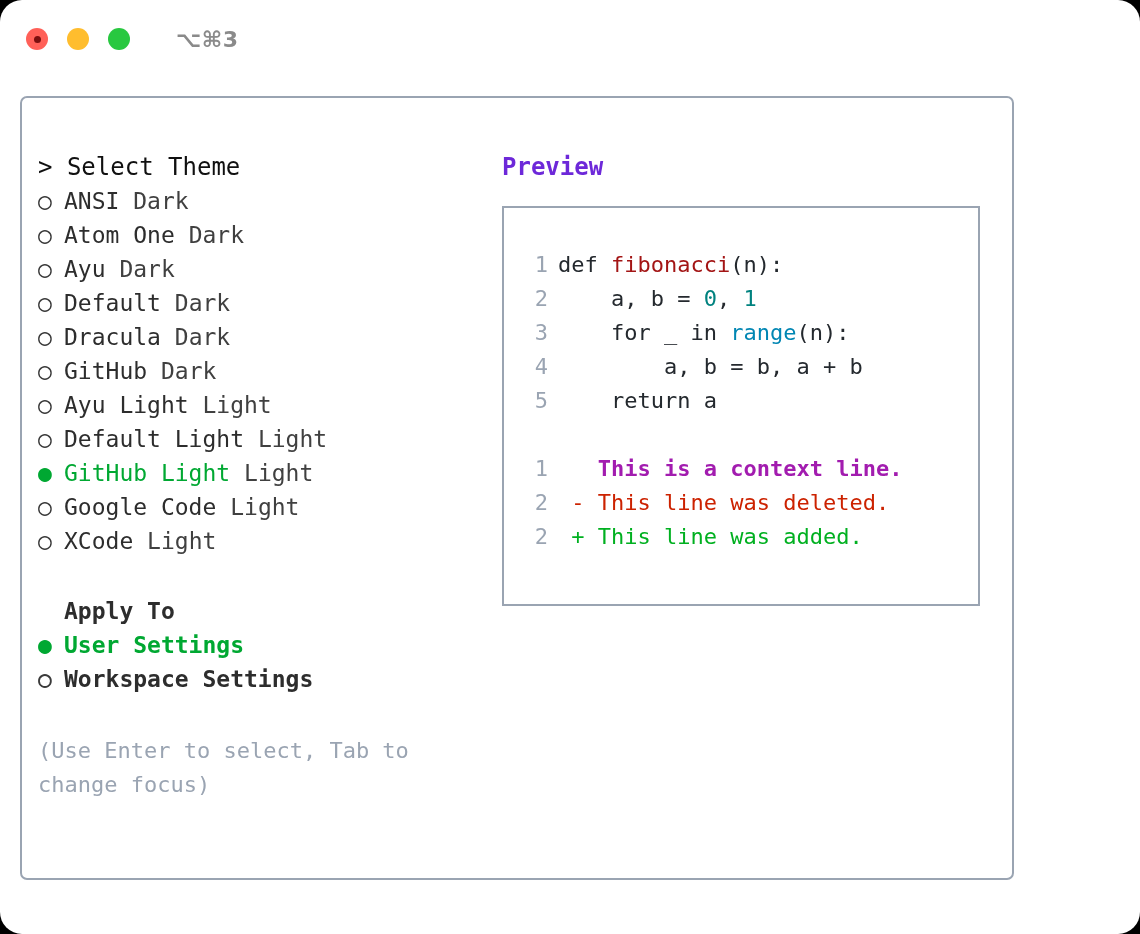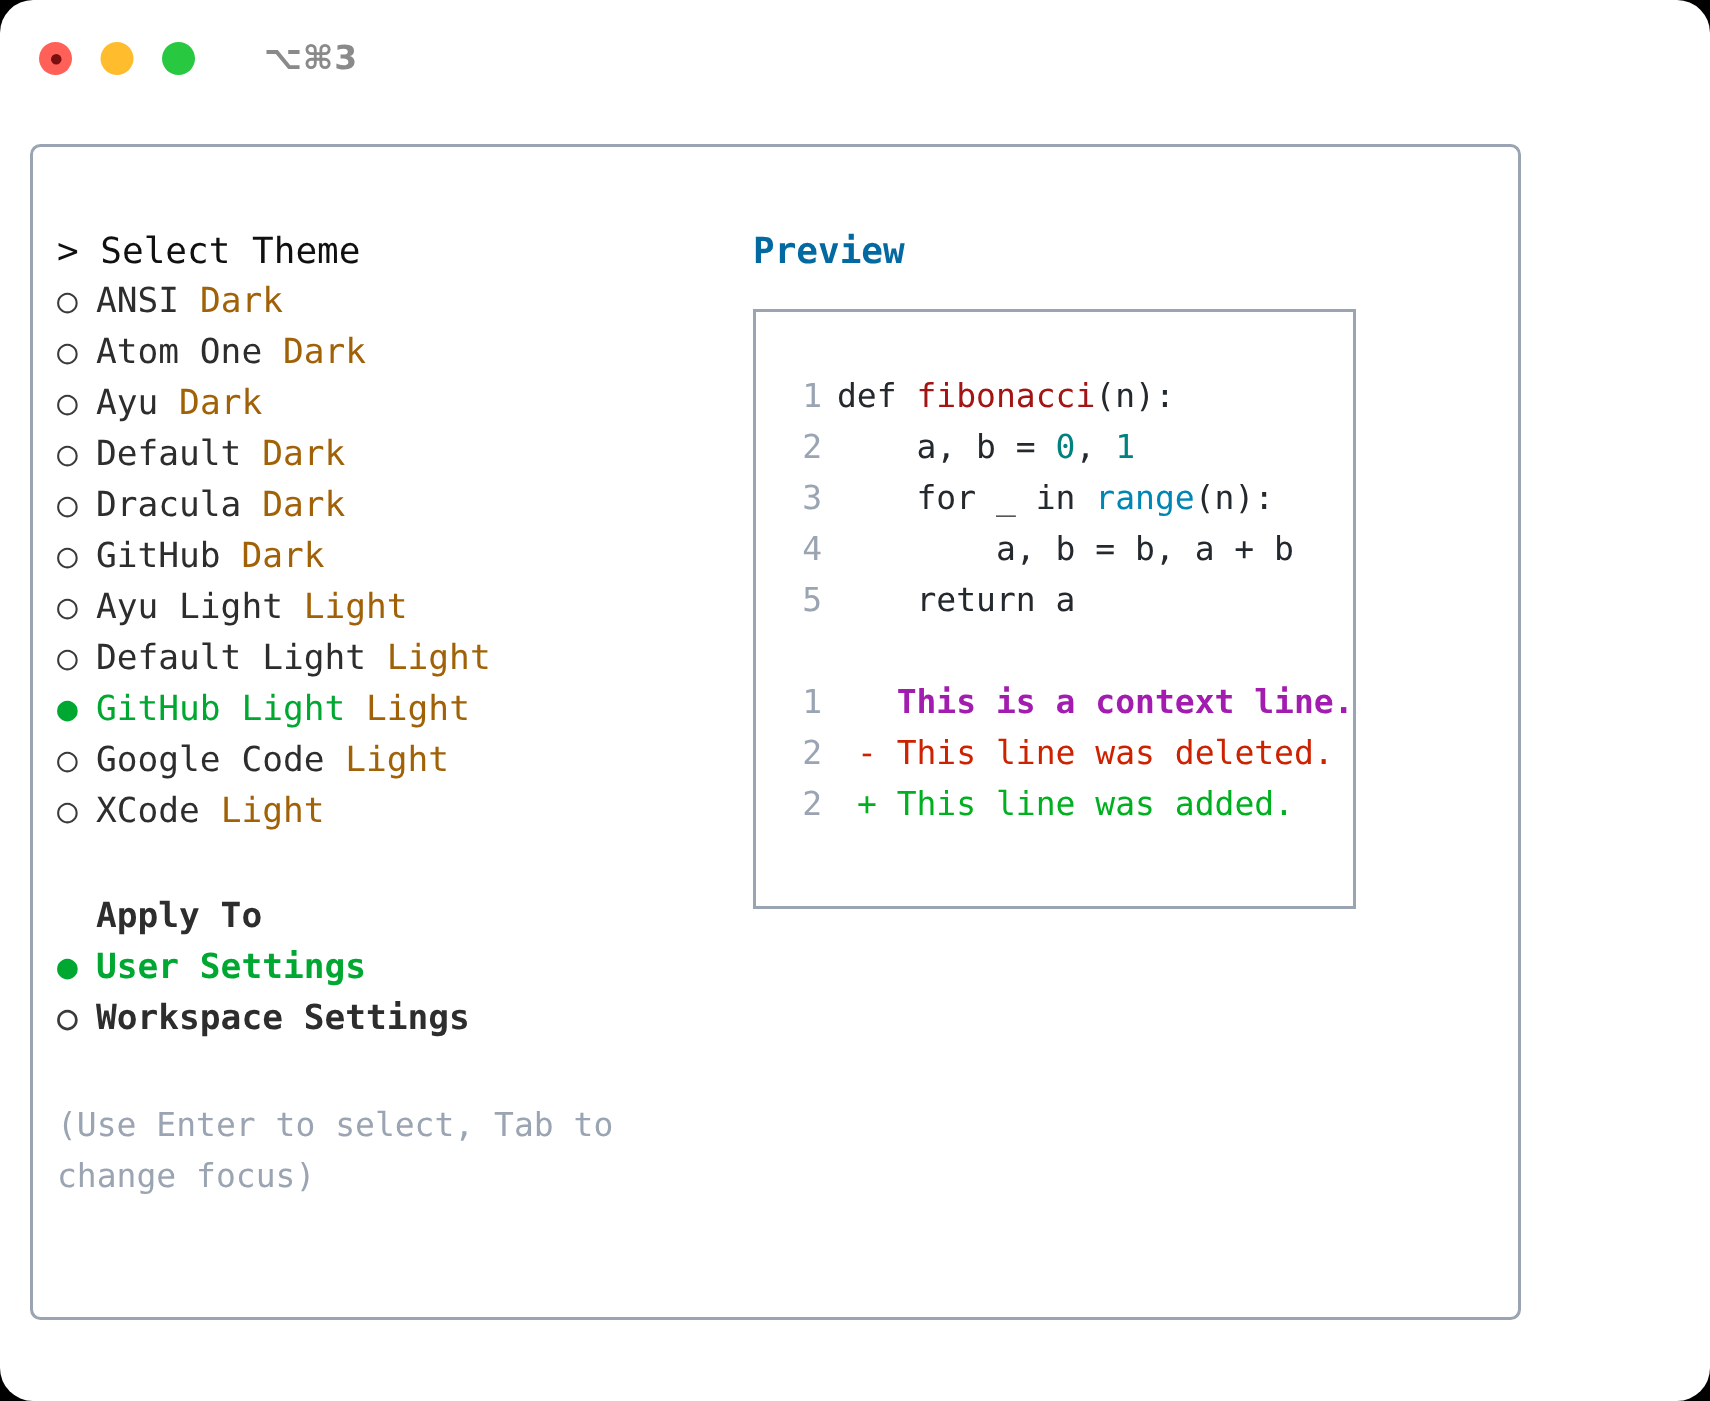--- a/index.html
+++ b/index.html
@@ -112,21 +112,21 @@
     display: block;
   }
   .marker {
     display: inline-block;
     width: 26px;
     color: #3a3a3a;
   }
   .marker.sel { color: #00a832; }
   .opt-name   { color: #2d2d2d; }
   .opt-row.selected .opt-name { color: #00a832; }
-  .opt-tag    { color: #a16207; }
+  .opt-tag    { color: #404040; }
 
   .subsection {
     margin-top: 36px;
     font-weight: bold;
   }
   .subsection .section-sub {
     font-size: 23px;
     line-height: 34px;
     color: #2d2d2d;
     white-space: pre;
@@ -144,26 +144,26 @@
   
   .right-col {
     position: absolute;
     left: 480px;
     top: 52px;
     width: 500px;
   }
   .preview-title {
     font-size: 24px;
     font-weight: bold;
-    color: #0369a1;
+    color: #6d28d9;
     line-height: 34px;
   }
   .preview-box {
     margin-top: 22px;
-    width: 402px;
+    width: 478px;
     height: 400px;
     border: 2px solid #9aa4b2;
     box-sizing: border-box;
     background: #ffffff;
     padding: 40px 0 0 20px;
   }
 
   .code-line {
     font-size: 22px;
     line-height: 34px;

